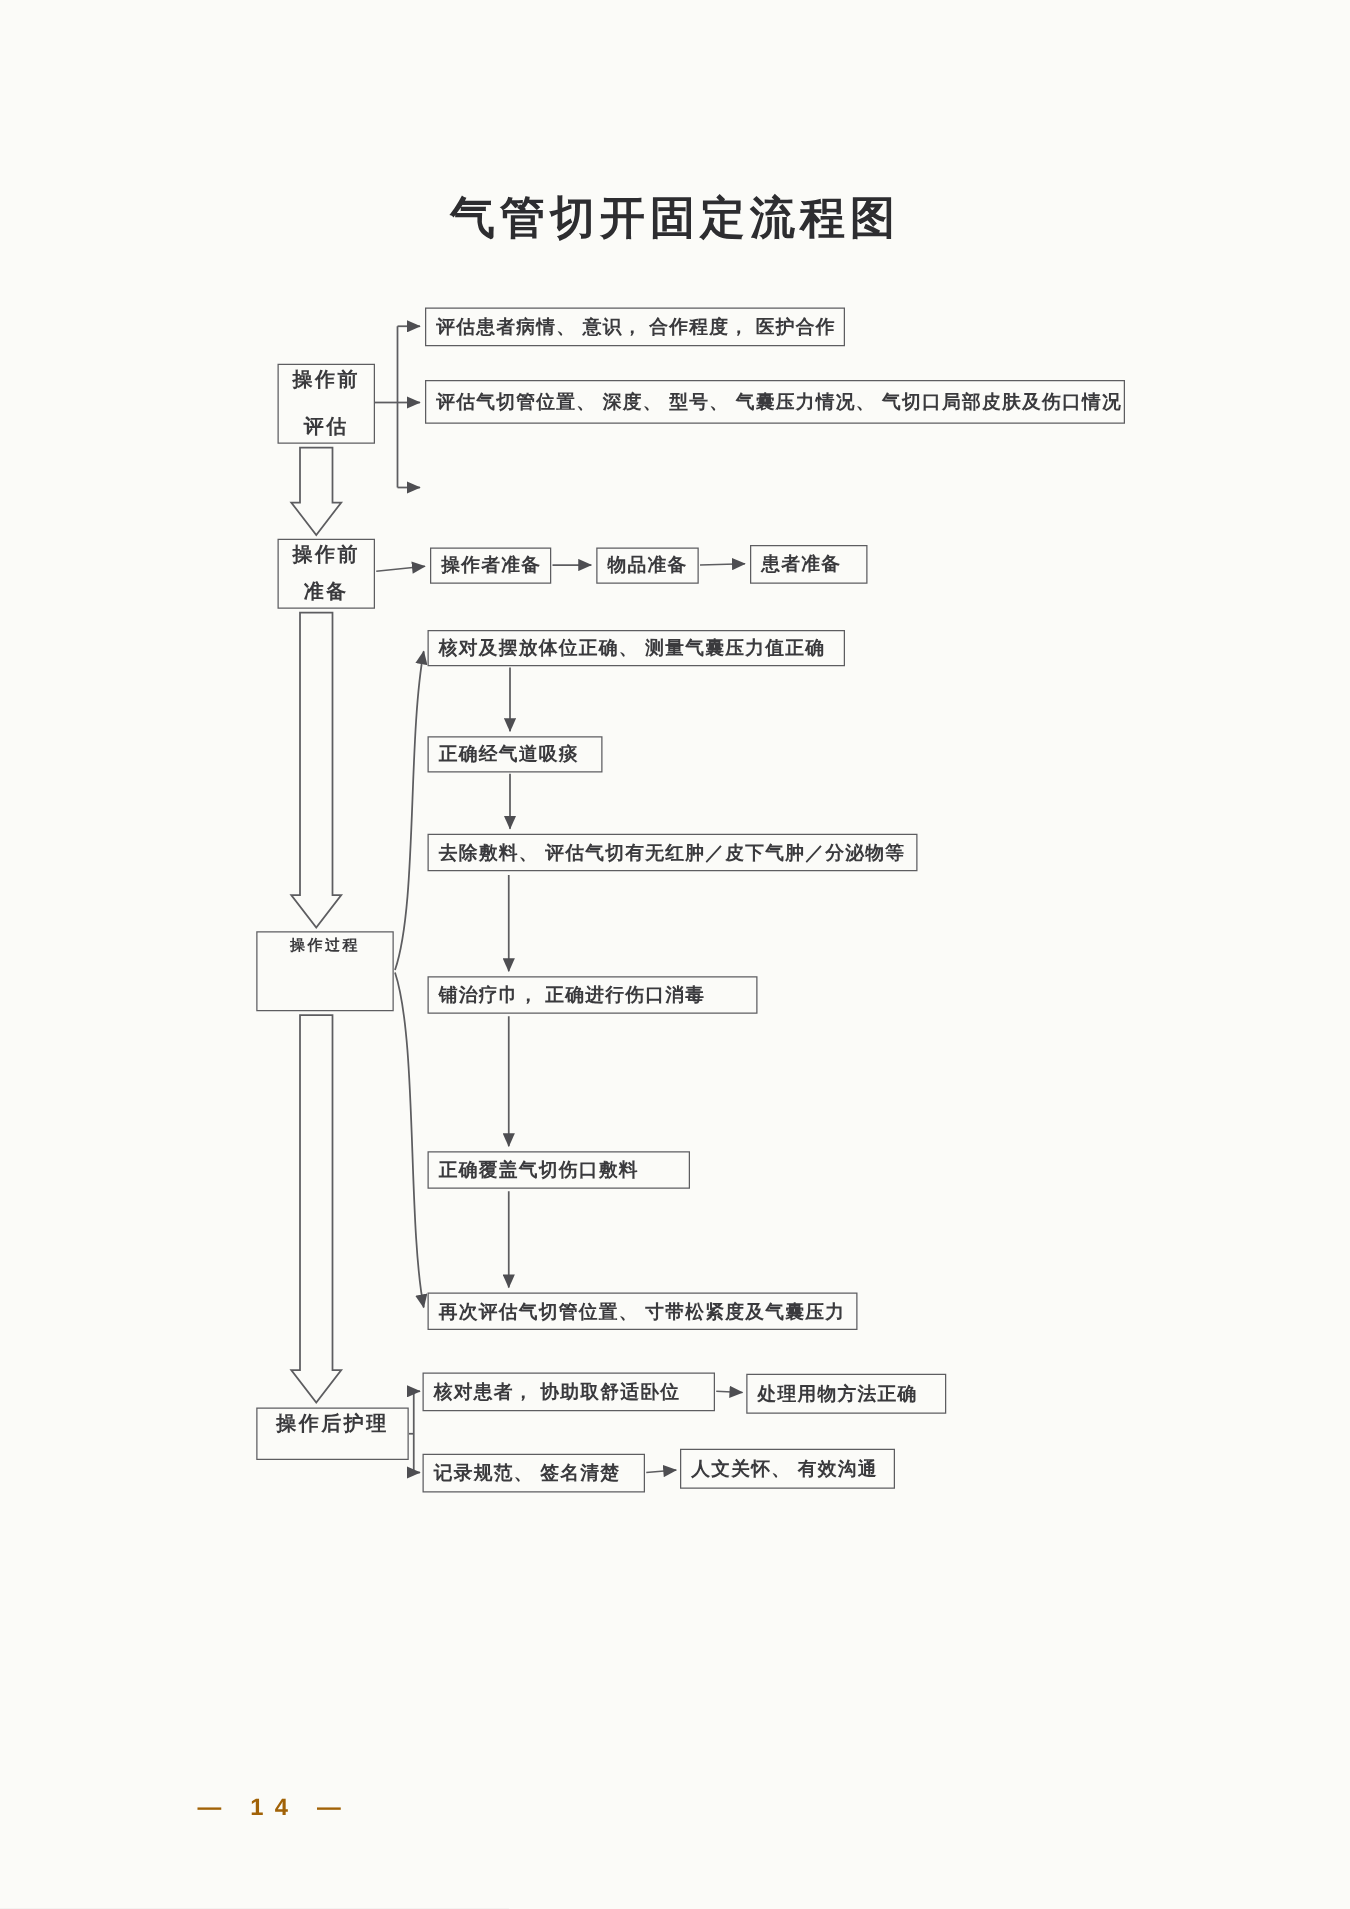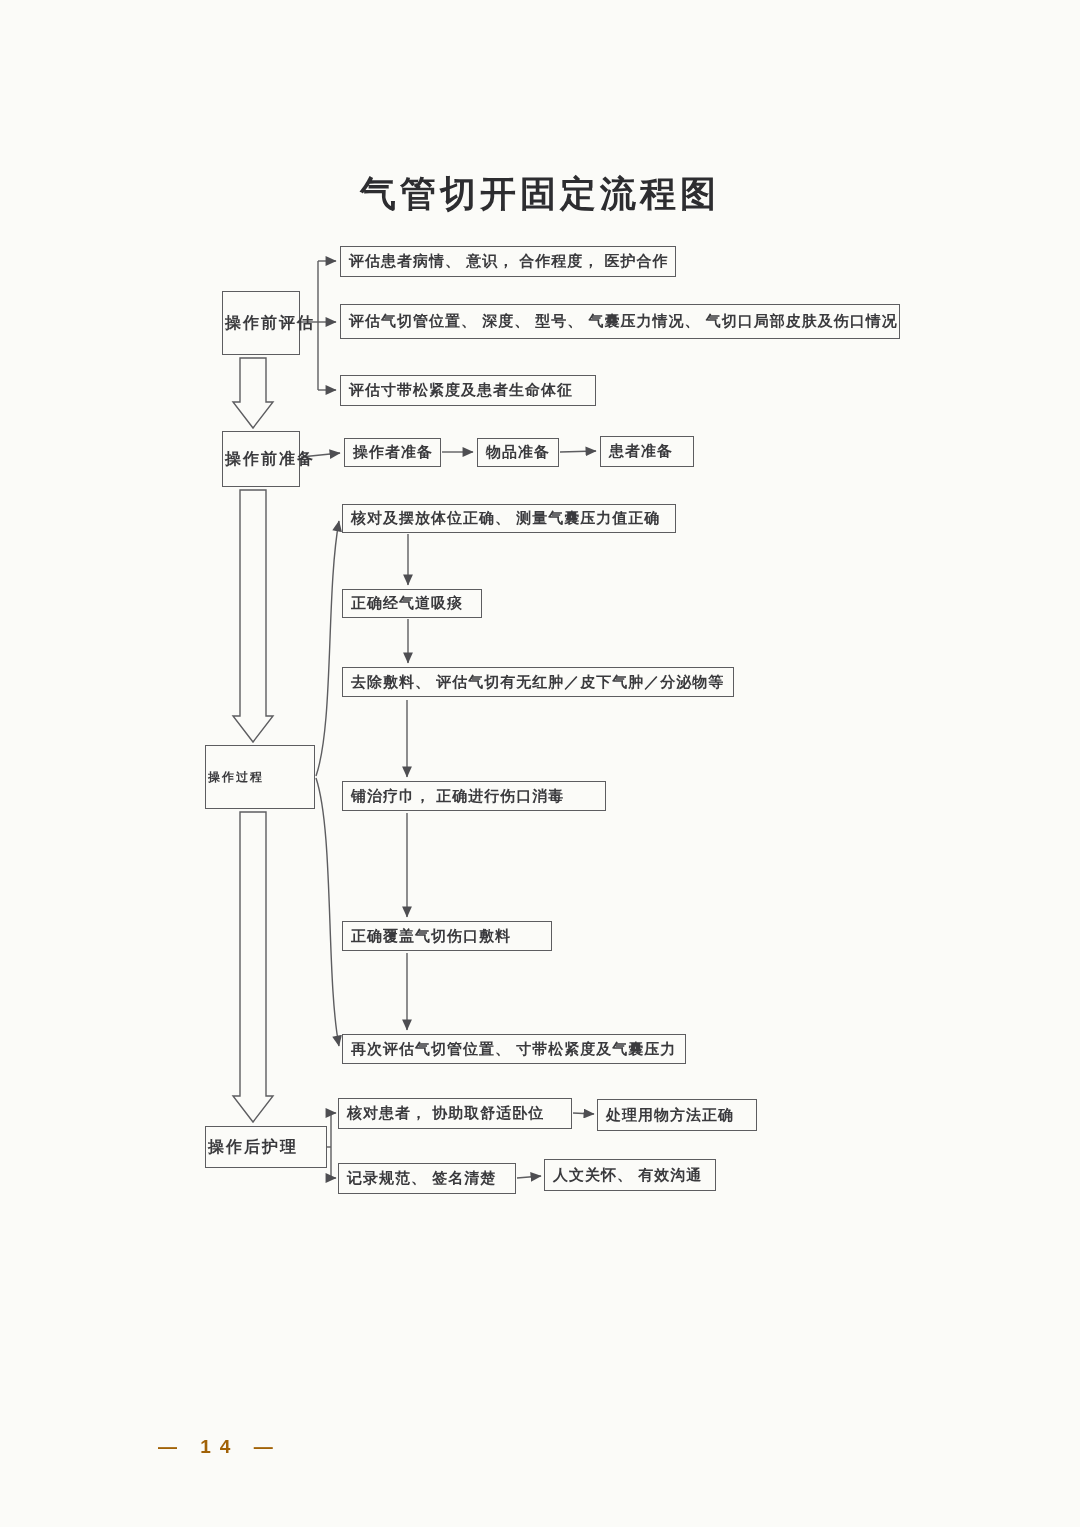--- a/index.html
+++ b/index.html
@@ -4,33 +4,33 @@
 <style>
   html,body { margin:0; padding:0; background:#e8e8e6; }
   .page {
     position:relative; width:1080px; height:1527px; margin:0 auto;
     background:#fbfbf8; overflow:hidden;
     font-family:"Liberation Sans", "DejaVu Sans", sans-serif;
     color:#38383b;
   }
   .connectors { position:absolute; left:0; top:0; pointer-events:none; }
   .title {
-    position:absolute; top:170px; left:0; width:100%; margin:0;
+    position:absolute; top:150px; left:0; width:100%; margin:0;
     text-align:center; font-size:36px; font-weight:700;
     letter-spacing:4px; color:#2d2d30;
   }
   .box {
     position:absolute; box-sizing:border-box;
     border:1.4px solid #5d5d60; background:#fbfbf8;
     display:flex; align-items:center;
     padding:2px 8px; font-size:15px; font-weight:600;
     letter-spacing:1px; white-space:nowrap; color:#3a3a3d;
   }
   .stage {
-    flex-direction:row; justify-content:space-between;
+    flex-direction:column; justify-content:space-between;
     padding:2px; font-size:16px; letter-spacing:2px; text-align:center;
   }
   .footer {
     position:absolute; left:158px; top:1436px;
     font-size:19px; letter-spacing:9px; color:#a16207; font-weight:600;
   }
 </style>
 </head>
 <body>
 
@@ -93,21 +93,20 @@
   <div class="box stage" style="left:205px;top:745px;width:110px;height:64px;font-size:12px">
     <span>操作过程</span>
   </div>
 
   <div class="box stage" style="left:205px;top:1126px;width:122px;height:42px">
     <span>操作后护理</span>
   </div>
 
   <div class="box" style="left:340px;top:246px;width:336px;height:31px">评估患者病情、 意识， 合作程度， 医护合作</div>
   <div class="box" style="left:340px;top:304px;width:560px;height:35px">评估气切管位置、 深度、 型号、 气囊压力情况、 气切口局部皮肤及伤口情况</div>
-  <div class="box" style="left:340px;top:375px;width:256px;height:31px">评估寸带松紧度及患者生命体征</div>
 
   <div class="box" style="left:344px;top:438px;width:97px;height:29px">操作者准备</div>
   <div class="box" style="left:477px;top:438px;width:82px;height:29px">物品准备</div>
   <div class="box" style="left:600px;top:436px;width:94px;height:31px">患者准备</div>
 
   <div class="box" style="left:342px;top:504px;width:334px;height:29px">核对及摆放体位正确、 测量气囊压力值正确</div>
   <div class="box" style="left:342px;top:589px;width:140px;height:29px">正确经气道吸痰</div>
   <div class="box" style="left:342px;top:667px;width:392px;height:30px">去除敷料、 评估气切有无红肿／皮下气肿／分泌物等</div>
   <div class="box" style="left:342px;top:781px;width:264px;height:30px">铺治疗巾， 正确进行伤口消毒</div>
   <div class="box" style="left:342px;top:921px;width:210px;height:30px">正确覆盖气切伤口敷料</div>

